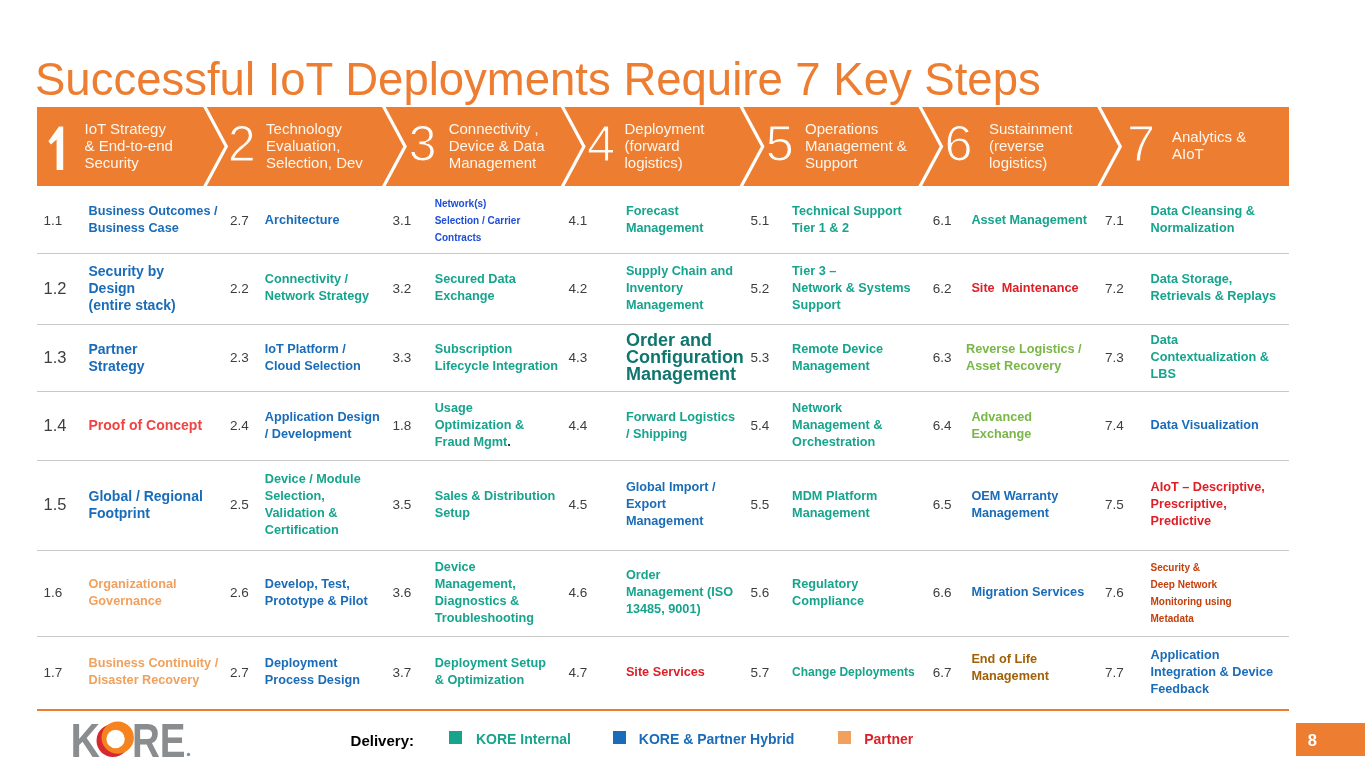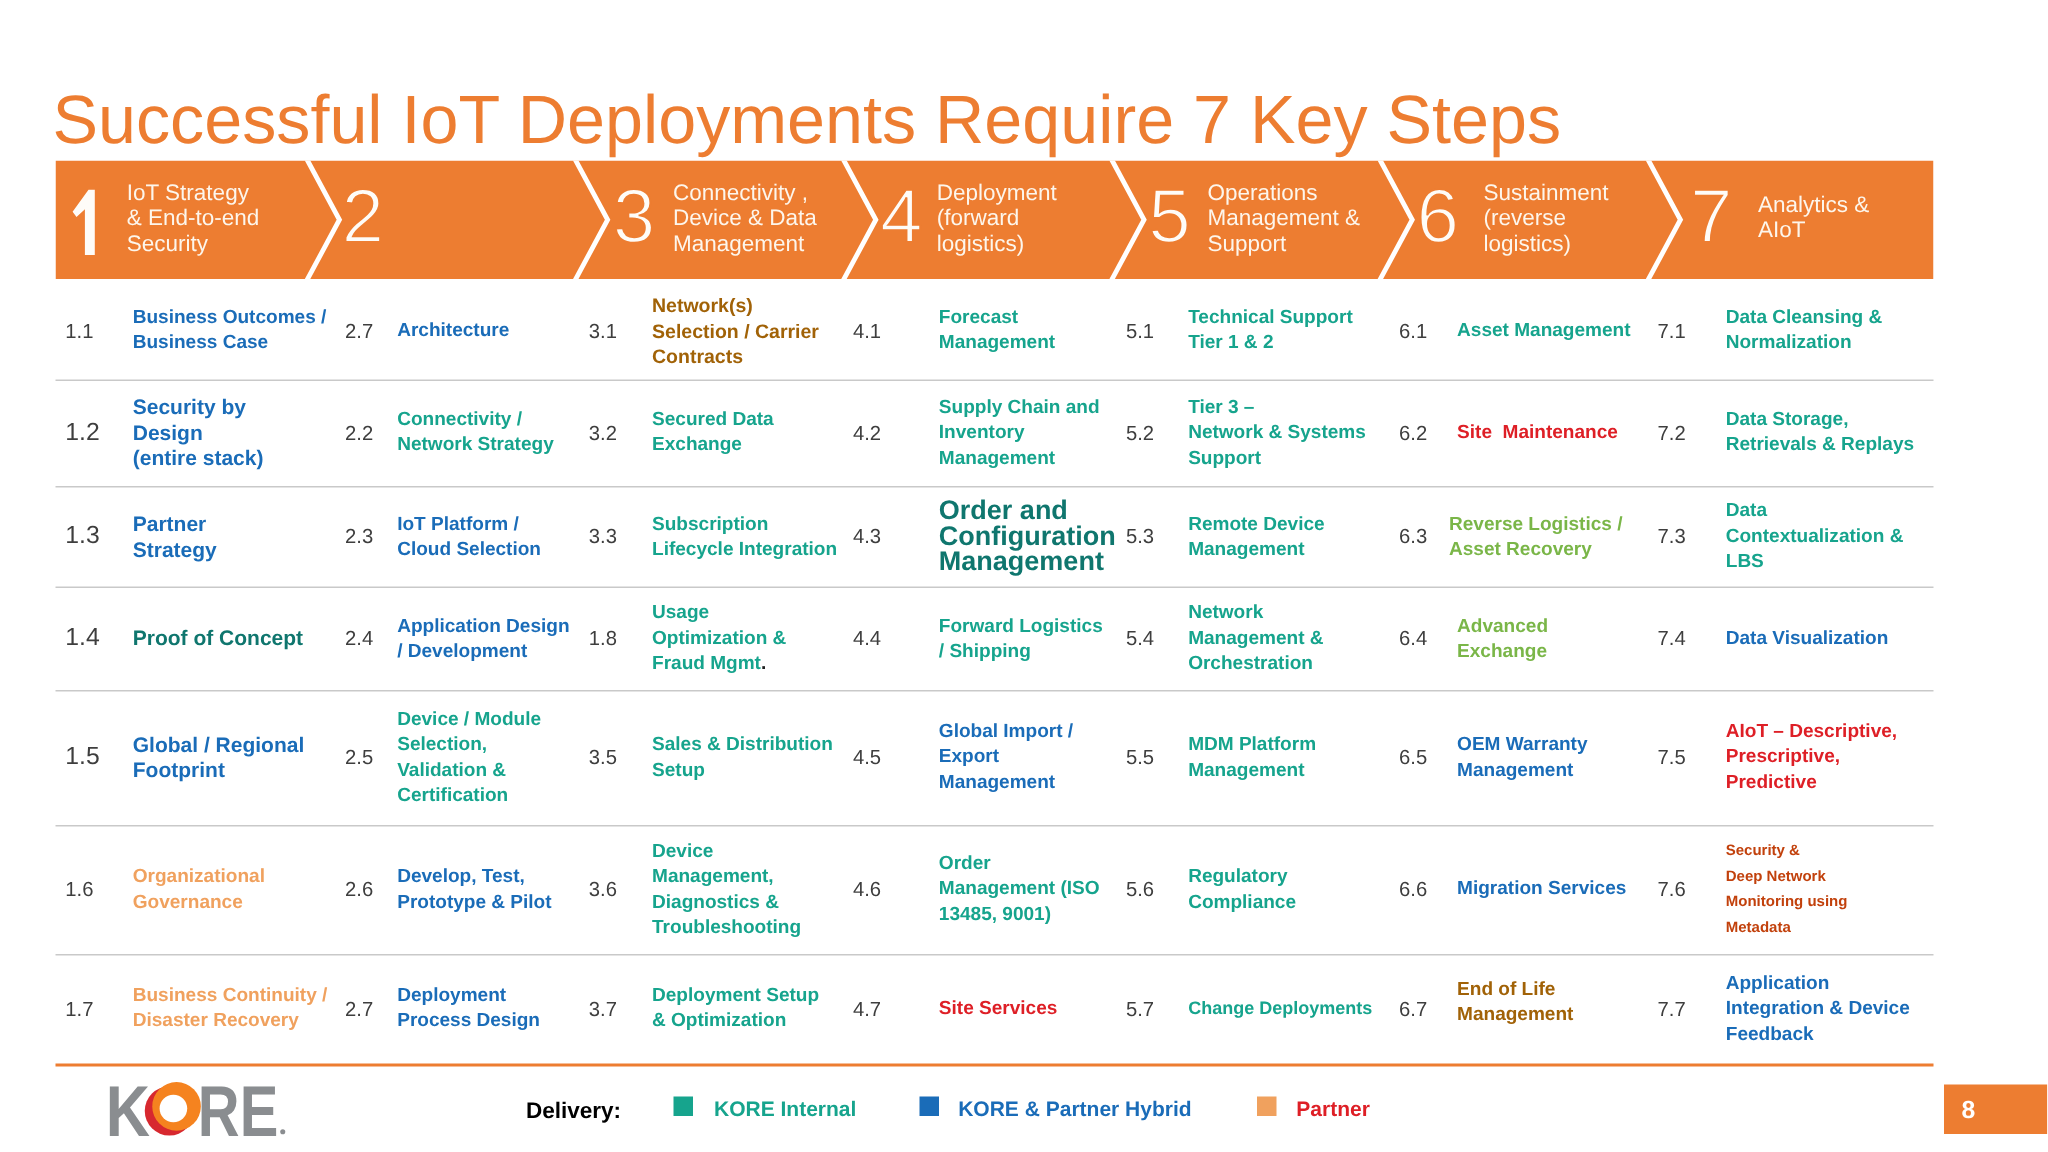--- a/index.html
+++ b/index.html
@@ -31,33 +31,34 @@
 <div class="bign" style="left:227.8px">2</div>
     <div class="bign" style="left:408.6px">3</div>
     <div class="bign" style="left:586.9px">4</div>
     <div class="bign" style="left:765.7px">5</div>
     <div class="bign" style="left:944.5px">6</div>
     <div class="bign" style="left:1126.9px">7</div>
     <svg style="position:absolute;left:48px;top:126px" width="18" height="45" viewBox="0 0 18 45">
       <path d="M 15.2 0.5 L 15.2 44 L 8.6 44 L 8.6 13.5 L 3 18.6 L 0.4 15.2 L 11 0.5 Z" fill="#FEFCF8"></path>
     </svg>
 <div class="clab" style="left:84.5px;top:119.5px">IoT Strategy<br>&amp; End-to-end<br>Security</div>
+    <div class="clab" style="left:266.1px;top:119.5px">Technology<br>Evaluation,<br>Selection, Dev</div>
     <div class="clab" style="left:448.7px;top:119.5px">Connectivity ,<br>Device &amp; Data<br>Management</div>
     <div class="clab" style="left:624.5px;top:119.5px">Deployment<br>(forward<br>logistics)</div>
     <div class="clab" style="left:805px;top:119.5px">Operations<br>Management &amp;<br>Support</div>
     <div class="clab" style="left:989px;top:119.5px">Sustainment<br>(reverse<br>logistics)</div>
     <div class="clab" style="left:1172px;top:128.0px">Analytics &amp;<br>AIoT</div>
 <div class="n" style="left:43.5px;top:211.5px;font-size:13.5px">1.1</div>
     <div class="c" style="left:88.5px;top:203.0px;color:#1A6CB8;font-size:12.7px">Business Outcomes /<br>Business Case</div>
     <div class="n" style="left:43.5px;top:279.5px;font-size:16.5px">1.2</div>
     <div class="c" style="left:88.5px;top:262.5px;color:#1A6CB8;font-size:14px">Security by<br>Design<br>(entire stack)</div>
     <div class="n" style="left:43.5px;top:349.0px;font-size:16.5px">1.3</div>
     <div class="c" style="left:88.5px;top:340.5px;color:#1A6CB8;font-size:14px">Partner<br>Strategy</div>
     <div class="n" style="left:43.5px;top:417.2px;font-size:16.5px">1.4</div>
-    <div class="c" style="left:88.5px;top:417.2px;color:#0f766e;font-size:14px">Proof of Concept</div>
+    <div class="c" style="left:88.5px;top:417.2px;color:#ef4444;font-size:14px">Proof of Concept</div>
     <div class="n" style="left:43.5px;top:496.2px;font-size:16.5px">1.5</div>
     <div class="c" style="left:88.5px;top:487.7px;color:#1A6CB8;font-size:14px">Global / Regional<br>Footprint</div>
     <div class="n" style="left:43.5px;top:584.2px;font-size:13.5px">1.6</div>
     <div class="c" style="left:88.5px;top:575.7px;color:#F0A15E;font-size:12.7px">Organizational<br>Governance</div>
     <div class="n" style="left:43.5px;top:663.5px;font-size:13.5px">1.7</div>
     <div class="c" style="left:88.5px;top:655.0px;color:#F0A15E;font-size:12.7px">Business Continuity /<br>Disaster Recovery</div>
     <div class="n" style="left:230px;top:211.5px;font-size:13.5px">2.7</div>
     <div class="c" style="left:264.8px;top:211.5px;color:#1A6CB8;font-size:12.7px">Architecture</div>
     <div class="n" style="left:230px;top:279.5px;font-size:13.5px">2.2</div>
     <div class="c" style="left:264.8px;top:271.0px;color:#16A48D;font-size:12.7px">Connectivity /<br>Network Strategy</div>
@@ -65,21 +66,21 @@
     <div class="c" style="left:264.8px;top:340.5px;color:#1A6CB8;font-size:12.7px">IoT Platform /<br>Cloud Selection</div>
     <div class="n" style="left:230px;top:417.2px;font-size:13.5px">2.4</div>
     <div class="c" style="left:264.8px;top:408.7px;color:#1A6CB8;font-size:12.7px">Application Design<br>/ Development</div>
     <div class="n" style="left:230px;top:496.2px;font-size:13.5px">2.5</div>
     <div class="c" style="left:264.8px;top:470.7px;color:#16A48D;font-size:12.7px">Device / Module<br>Selection,<br>Validation &amp;<br>Certification</div>
     <div class="n" style="left:230px;top:584.2px;font-size:13.5px">2.6</div>
     <div class="c" style="left:264.8px;top:575.7px;color:#1A6CB8;font-size:12.7px">Develop, Test,<br>Prototype &amp; Pilot</div>
     <div class="n" style="left:230px;top:663.5px;font-size:13.5px">2.7</div>
     <div class="c" style="left:264.8px;top:655.0px;color:#1A6CB8;font-size:12.7px">Deployment<br>Process Design</div>
     <div class="n" style="left:392.5px;top:211.5px;font-size:13.5px">3.1</div>
-    <div class="c" style="left:434.7px;top:194.5px;color:#a16207;font-size:13px">Network(s)<br>Selection / Carrier<br>Contracts</div>
+    <div class="c" style="left:434.7px;top:194.5px;color:#1d4ed8;font-size:10px">Network(s)<br>Selection / Carrier<br>Contracts</div>
     <div class="n" style="left:392.5px;top:279.5px;font-size:13.5px">3.2</div>
     <div class="c" style="left:434.7px;top:271.0px;color:#16A48D;font-size:12.7px">Secured Data<br>Exchange</div>
     <div class="n" style="left:392.5px;top:349.0px;font-size:13.5px">3.3</div>
     <div class="c" style="left:434.7px;top:340.5px;color:#16A48D;font-size:12.7px">Subscription<br>Lifecycle Integration</div>
     <div class="n" style="left:392.5px;top:417.2px;font-size:13.5px">1.8</div>
     <div class="c" style="left:434.7px;top:400.2px;color:#16A48D;font-size:12.7px">Usage<br>Optimization &amp;<br>Fraud Mgmt<span style="color:#222">.</span></div>
     <div class="n" style="left:392.5px;top:496.2px;font-size:13.5px">3.5</div>
     <div class="c" style="left:434.7px;top:487.7px;color:#16A48D;font-size:12.7px">Sales &amp; Distribution<br>Setup</div>
     <div class="n" style="left:392.5px;top:584.2px;font-size:13.5px">3.6</div>
     <div class="c" style="left:434.7px;top:558.7px;color:#16A48D;font-size:12.7px">Device<br>Management,<br>Diagnostics &amp;<br>Troubleshooting</div>

